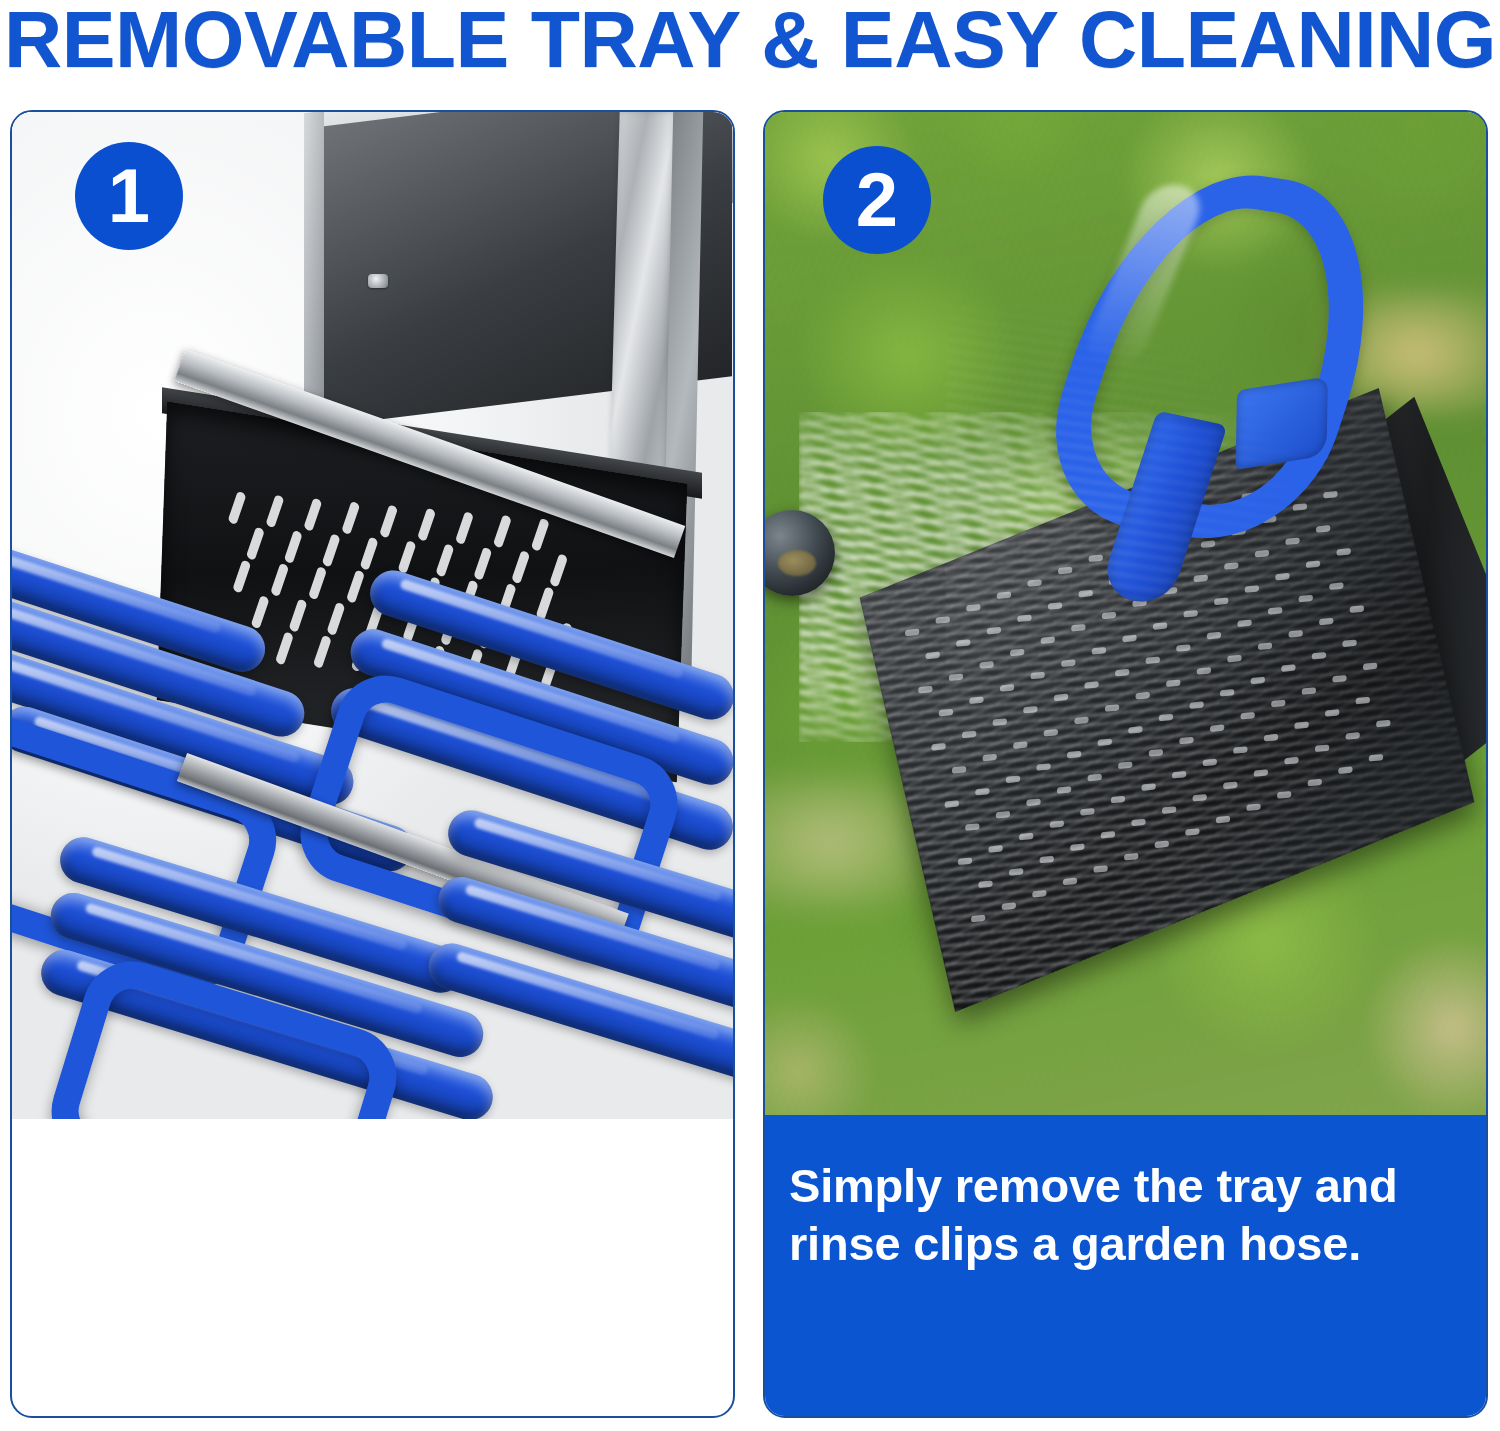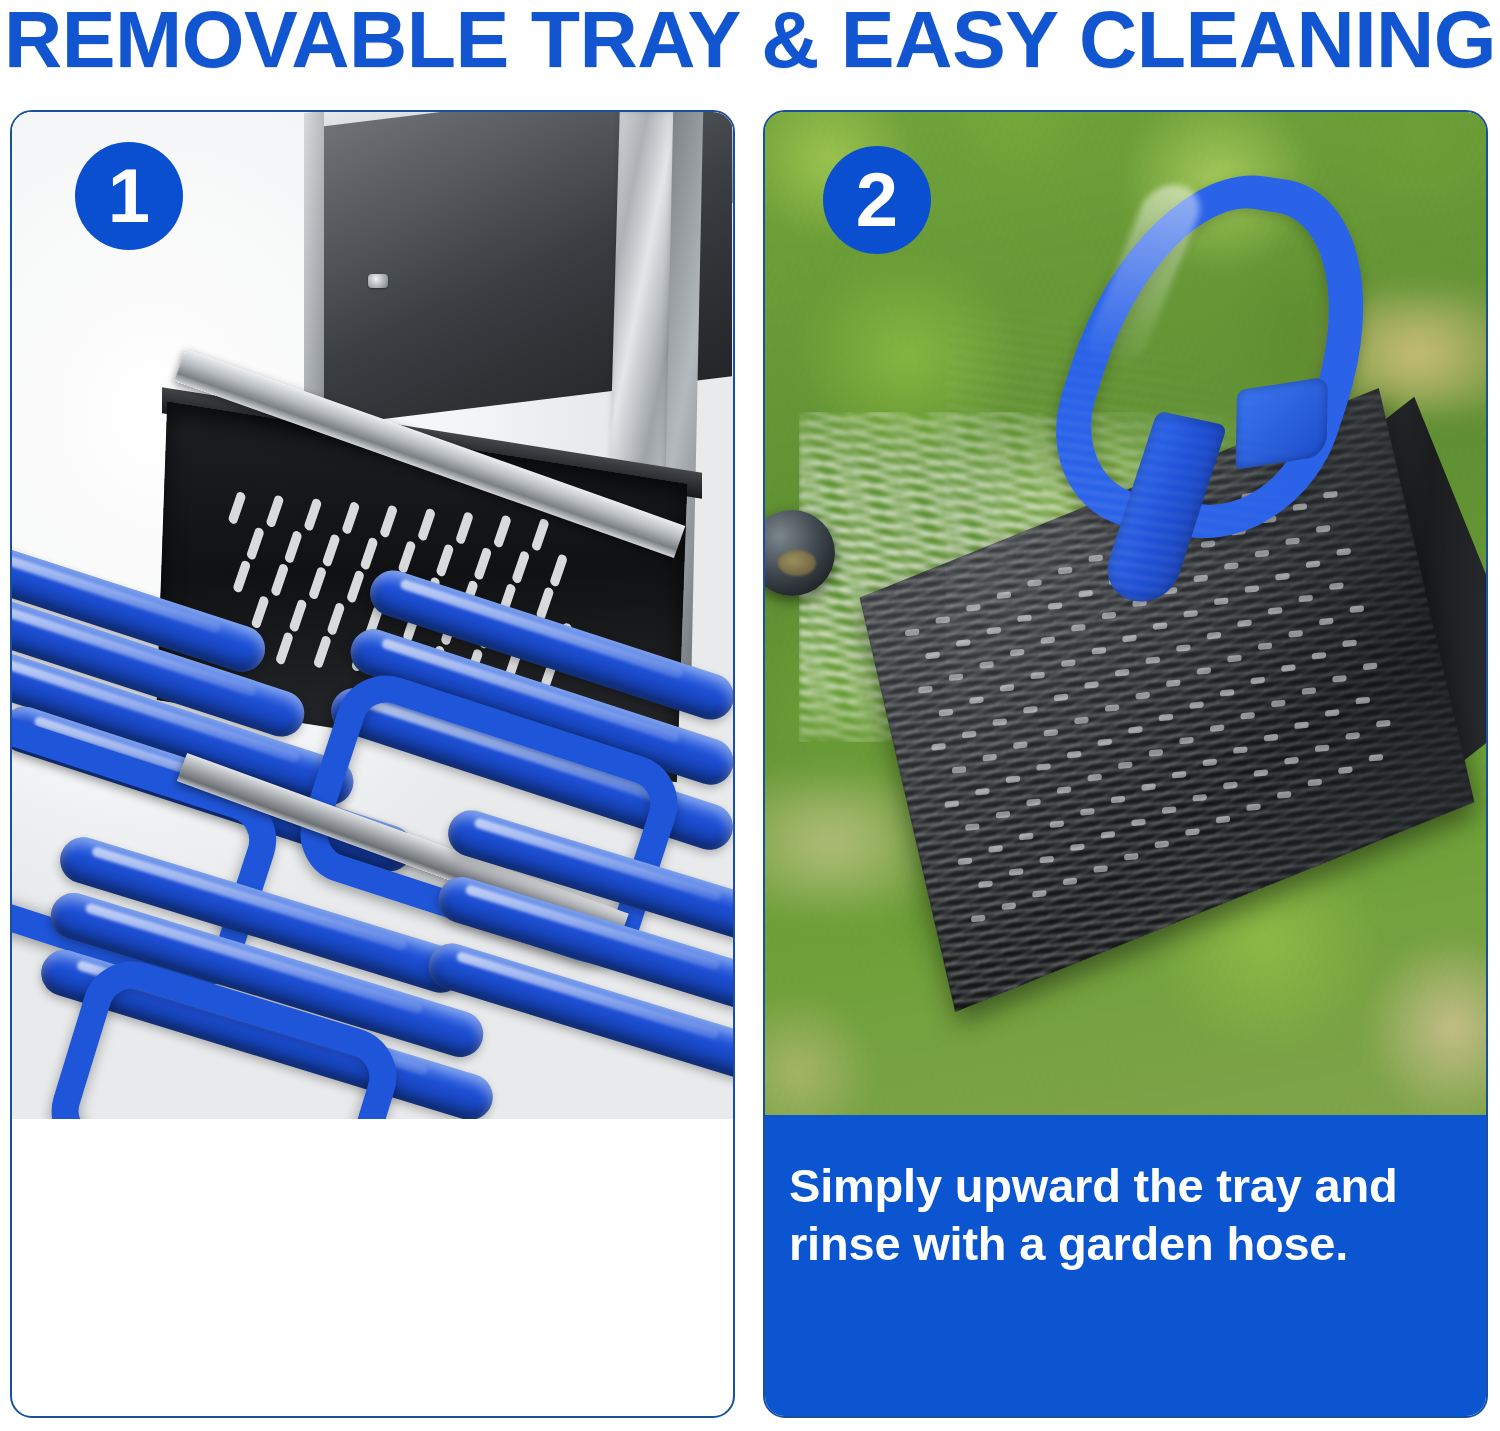--- a/index.html
+++ b/index.html
@@ -676,17 +676,17 @@
       </div>
 
       <div class="spray-over"></div>
 
       <div class="badge badge-2">
         <span>2</span>
       </div>
     </div>
 
     <div class="caption">
-      <div class="caption-text">Simply upward the tray and rinse with a garden hose.</div>
+      <div class="caption-text">Simply remove the tray and rinse clips a garden hose.</div>
     </div>
   </div>
 
 </div>
 
 </body></html>

